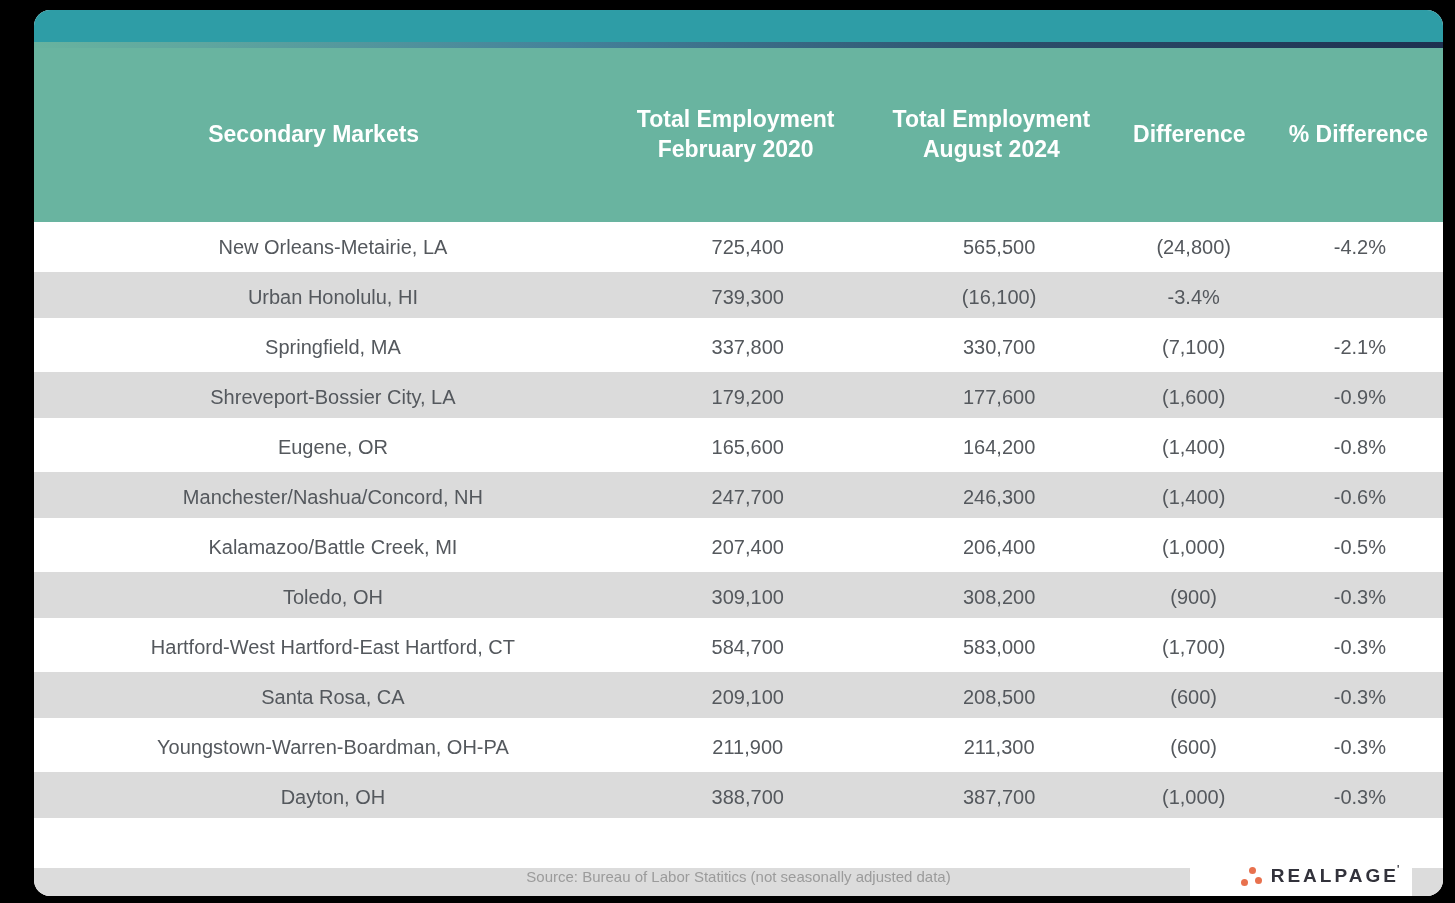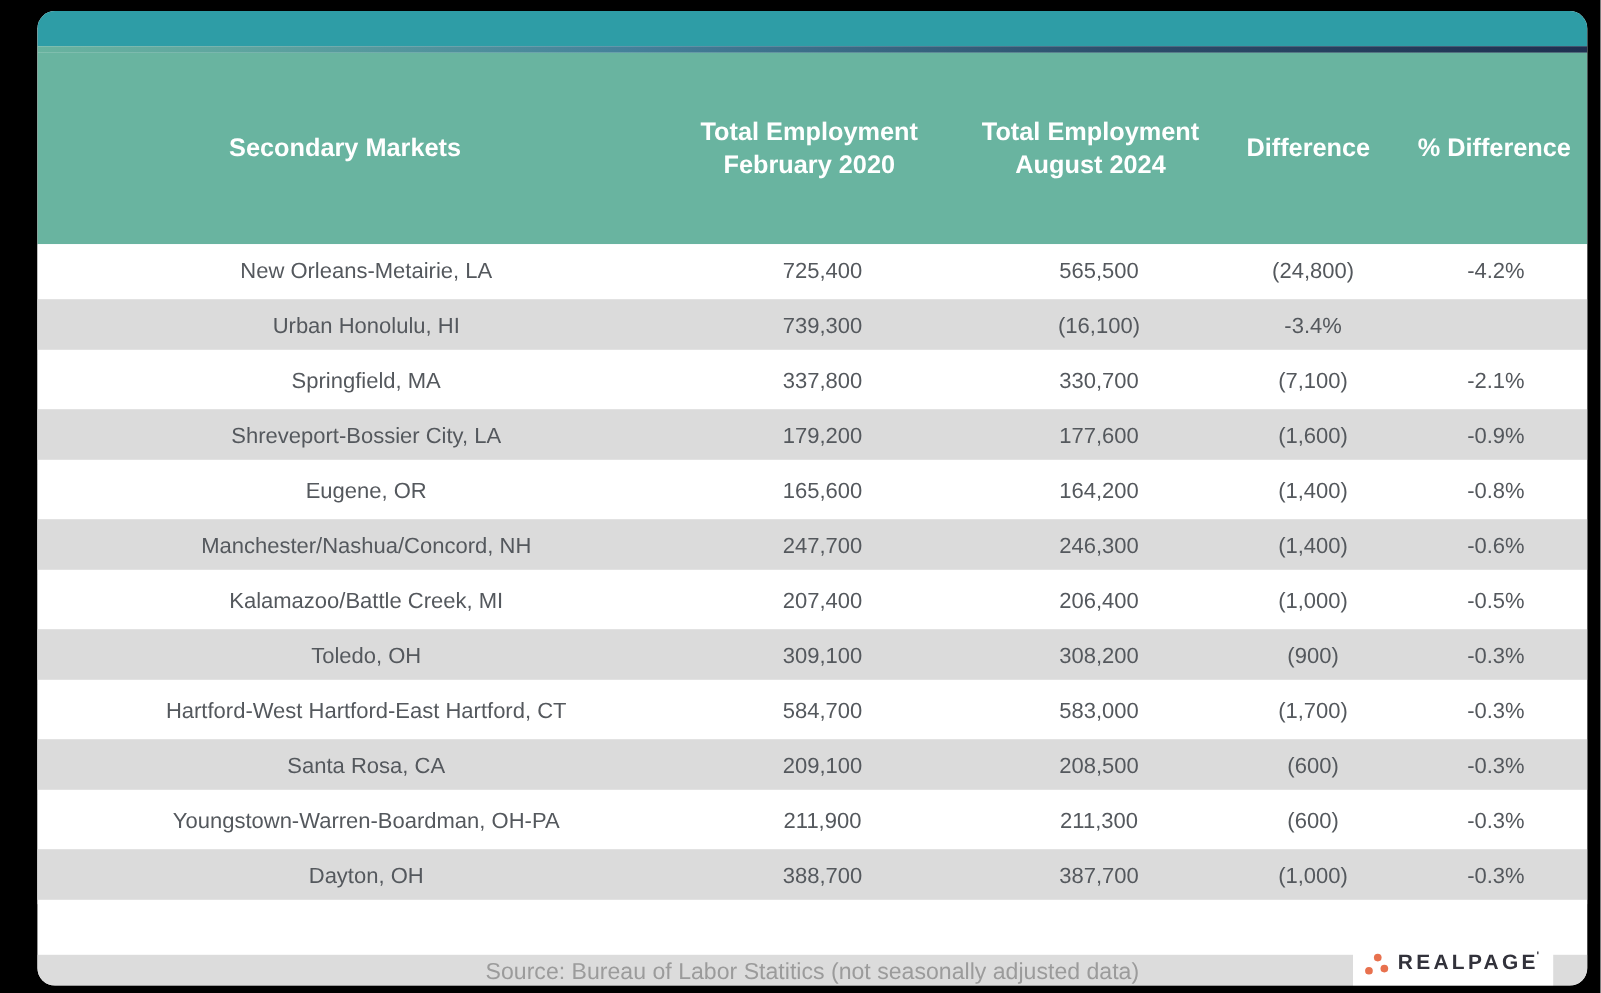--- a/index.html
+++ b/index.html
@@ -40,32 +40,33 @@
   }
   .tbody .tr { height: 50px; font-size: 20px; color: #54585D; background: #ffffff; padding-left: 24px; }
   .tbody .tr.gray {
     background: linear-gradient(#DBDBDB, #DBDBDB) no-repeat 0 0 / 100% 46px #ffffff;
   }
   .footer-bar {
     position: absolute;
     left: 0; right: 0; bottom: 0;
     height: 28px;
     background: #DCDCDC;
-    display: flex; align-items: flex-end; justify-content: center;
+    display: flex; align-items: flex-start; justify-content: center;
     color: #9B9B9B;
-    font-size: 21px;
+    font-size: 15px;
   }
   .logo-chip {
     position: absolute;
     right: 31px; bottom: 0;
     width: 182px; height: 40px;
     background: #ffffff;
     border-radius: 8px 8px 0 0;
     display: flex; align-items: center; justify-content: center;
     gap: 7px;
+    padding-left: 40px;
   }
   .logo-dots { position: relative; width: 24px; height: 24px; flex: 0 0 auto; }
   .logo-dots .dot {
     position: absolute; width: 7px; height: 7px; border-radius: 50%;
     background: #E8714E;
   }
   .logo-dots .dot-top    { left: 9px;  top: 3px;  }
   .logo-dots .dot-left   { left: 1px;  top: 15px; }
   .logo-dots .dot-right  { left: 15px; top: 13px; }
   .logo-text {

